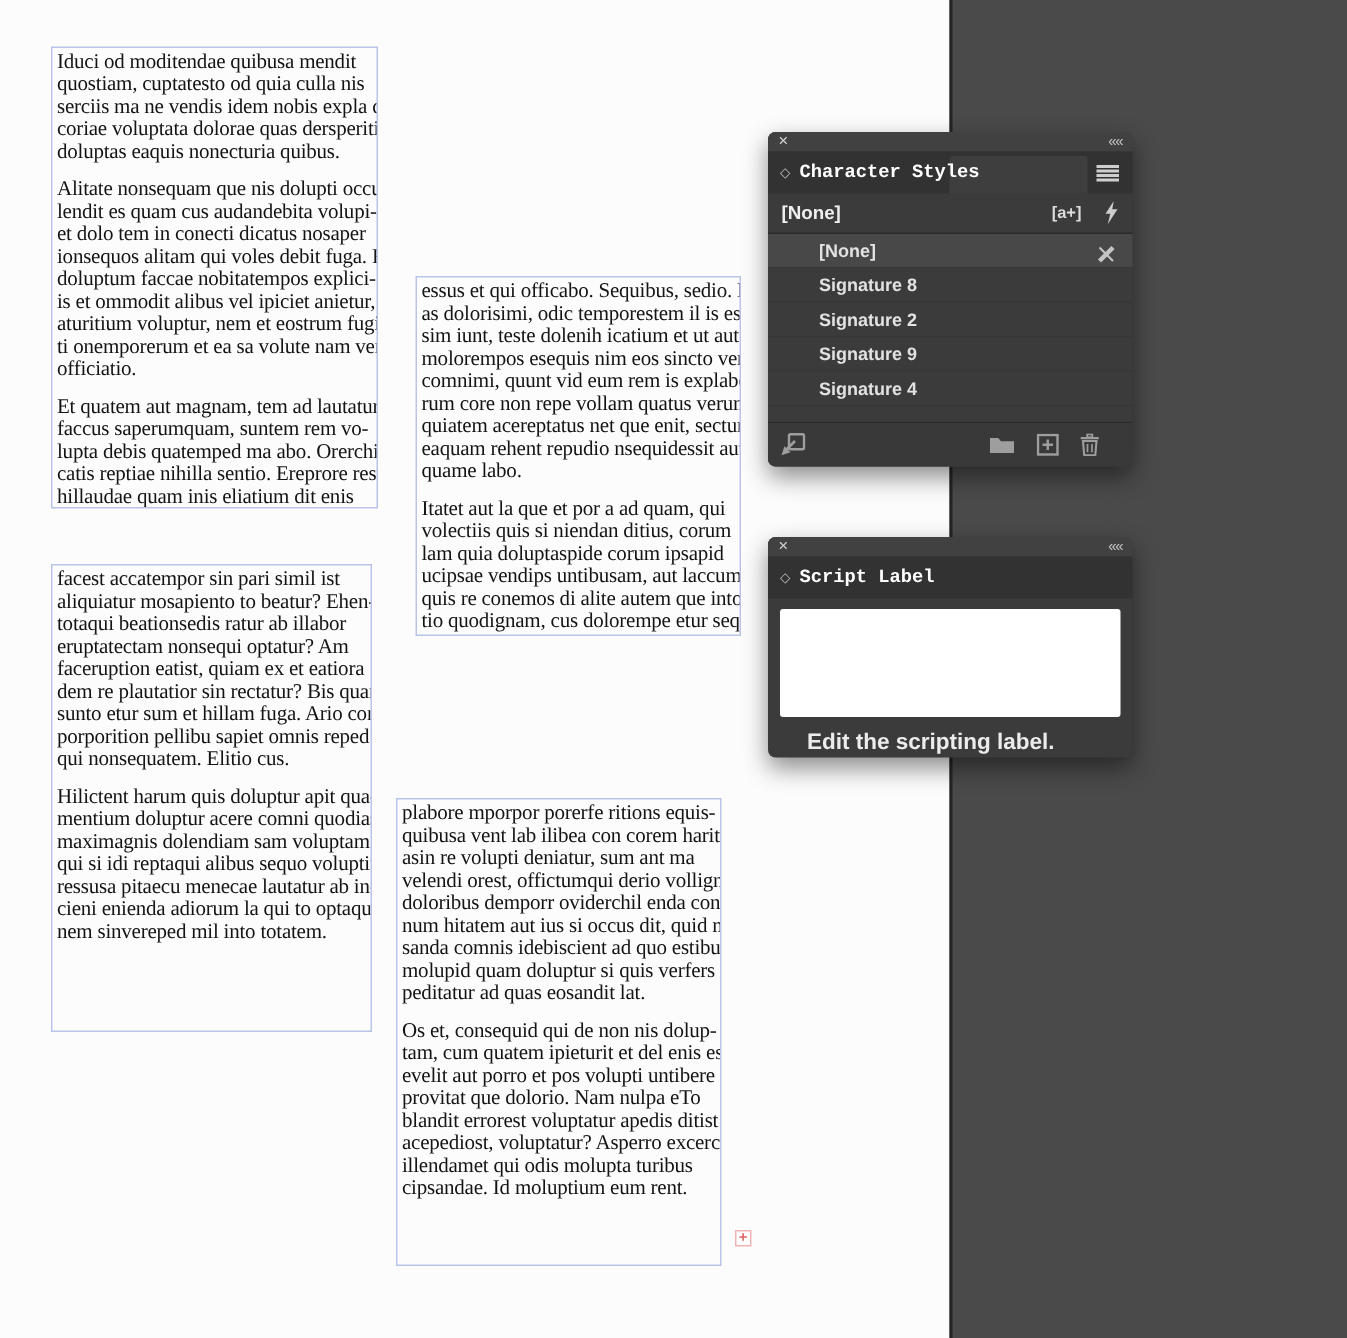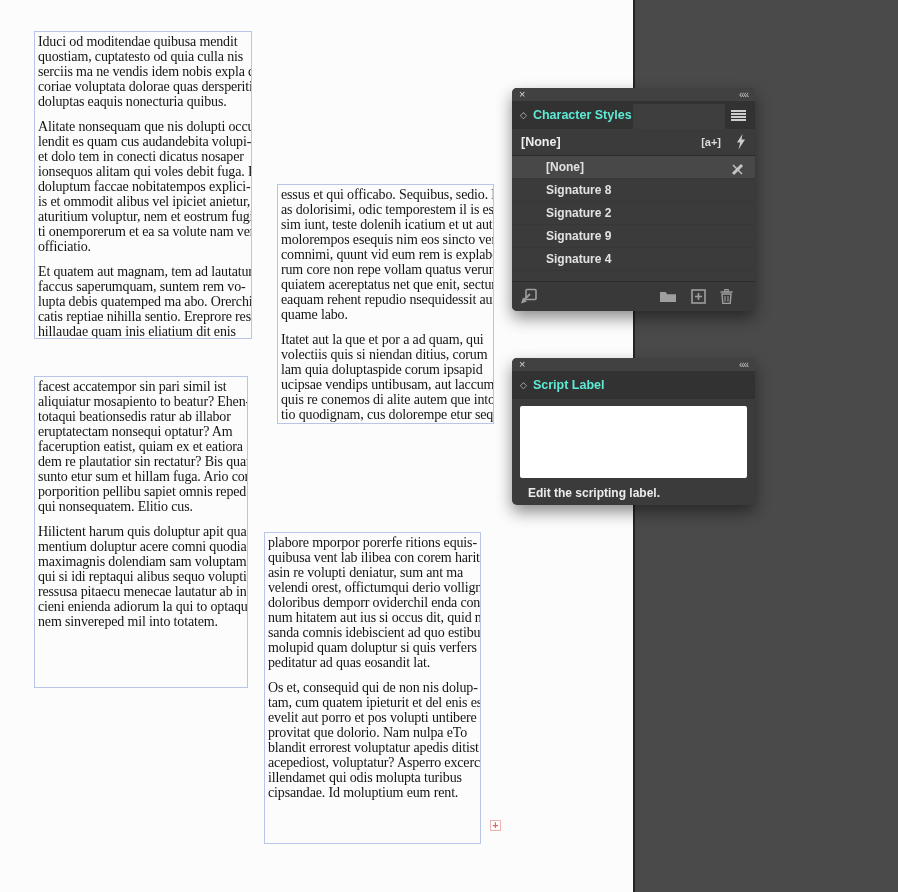--- a/index.html
+++ b/index.html
@@ -26,40 +26,40 @@
   #cs-panel{top:88px;height:223px;}
   #sl-panel{top:358px;height:147px;}
   .panel-topbar{height:13px;background:#414141;border-radius:5px 5px 0 0;
                 display:flex;justify-content:space-between;align-items:center;padding:0 7px;}
   .close-x{font-size:11px;line-height:11px;color:#d8d8d8;cursor:default;}
   .collapse-arrows{font-size:10px;line-height:10px;color:#c2c2c2;letter-spacing:-1px;}
   .panel-tabrow{position:relative;height:28px;background:#323232;display:flex;align-items:center;}
   .tab-raised{position:absolute;right:30px;top:3px;width:92px;height:25px;background:#3e3e3e;border-radius:2px 2px 0 0;}
   .panel-tab{display:flex;align-items:center;gap:6px;padding-left:8px;position:relative;z-index:1;}
   .tab-diamond{font-size:9px;color:#bdbdbd;}
-  .tab-title{font-size:12.5px;font-weight:700;color:#5eead4;}
+  .tab-title{font-size:12.5px;font-weight:700;color:#ffffff;font-family:Liberation Mono, monospace;}
   .hamburger{position:absolute;right:9px;top:9px;width:15px;height:11px;z-index:2;}
   .hamburger span{display:block;height:2px;background:#cfcfcf;margin-bottom:1px;}
   
   .quick-row{height:26px;display:flex;align-items:center;padding:0 9px;border-bottom:1px solid #2b2b2b;}
   .quick-style-name{font-size:12.5px;font-weight:600;color:#efefef;flex:1;}
   .clear-overrides{font-size:11px;color:#dcdcdc;margin-right:15px;font-weight:600;}
   .style-row{height:22px;line-height:22px;padding-left:34px;font-size:12px;font-weight:600;
              color:#e2e2e2;border-bottom:1px solid #373737;position:relative;}
   .style-row.selected{background:#484848;}
   .row-pen-x{position:absolute;right:11px;top:5px;}
   .panel-bottombar{position:absolute;bottom:0;left:0;right:0;height:30px;background:#393939;
                    border-top:1px solid #2c2c2c;border-radius:0 0 5px 5px;
                    display:flex;align-items:center;padding:0 22px 0 8px;box-sizing:border-box;}
   .bottom-right-icons{margin-left:auto;display:flex;align-items:center;gap:14px;}
   
   .script-textarea{display:block;margin:7px 8px 6px 8px;width:227px;height:72px;background:#ffffff;
                    border:none;border-radius:2px;resize:none;box-sizing:border-box;
                    font-family:"Liberation Sans",sans-serif;font-size:12px;color:#222;padding:4px;}
-  .panel-status{font-size:12px;font-weight:700;color:#ececec;padding:2px 16px;}
+  .panel-status{font-size:15px;font-weight:700;color:#ececec;padding:2px 26px;}
   .icon-btn{display:inline-flex;align-items:center;justify-content:center;}
 </style>
 </head>
 <body>
 
 <div id="stage">
 
   <div class="pasteboard-dark"></div>
 
   <div id="frame-1" class="text-frame">

